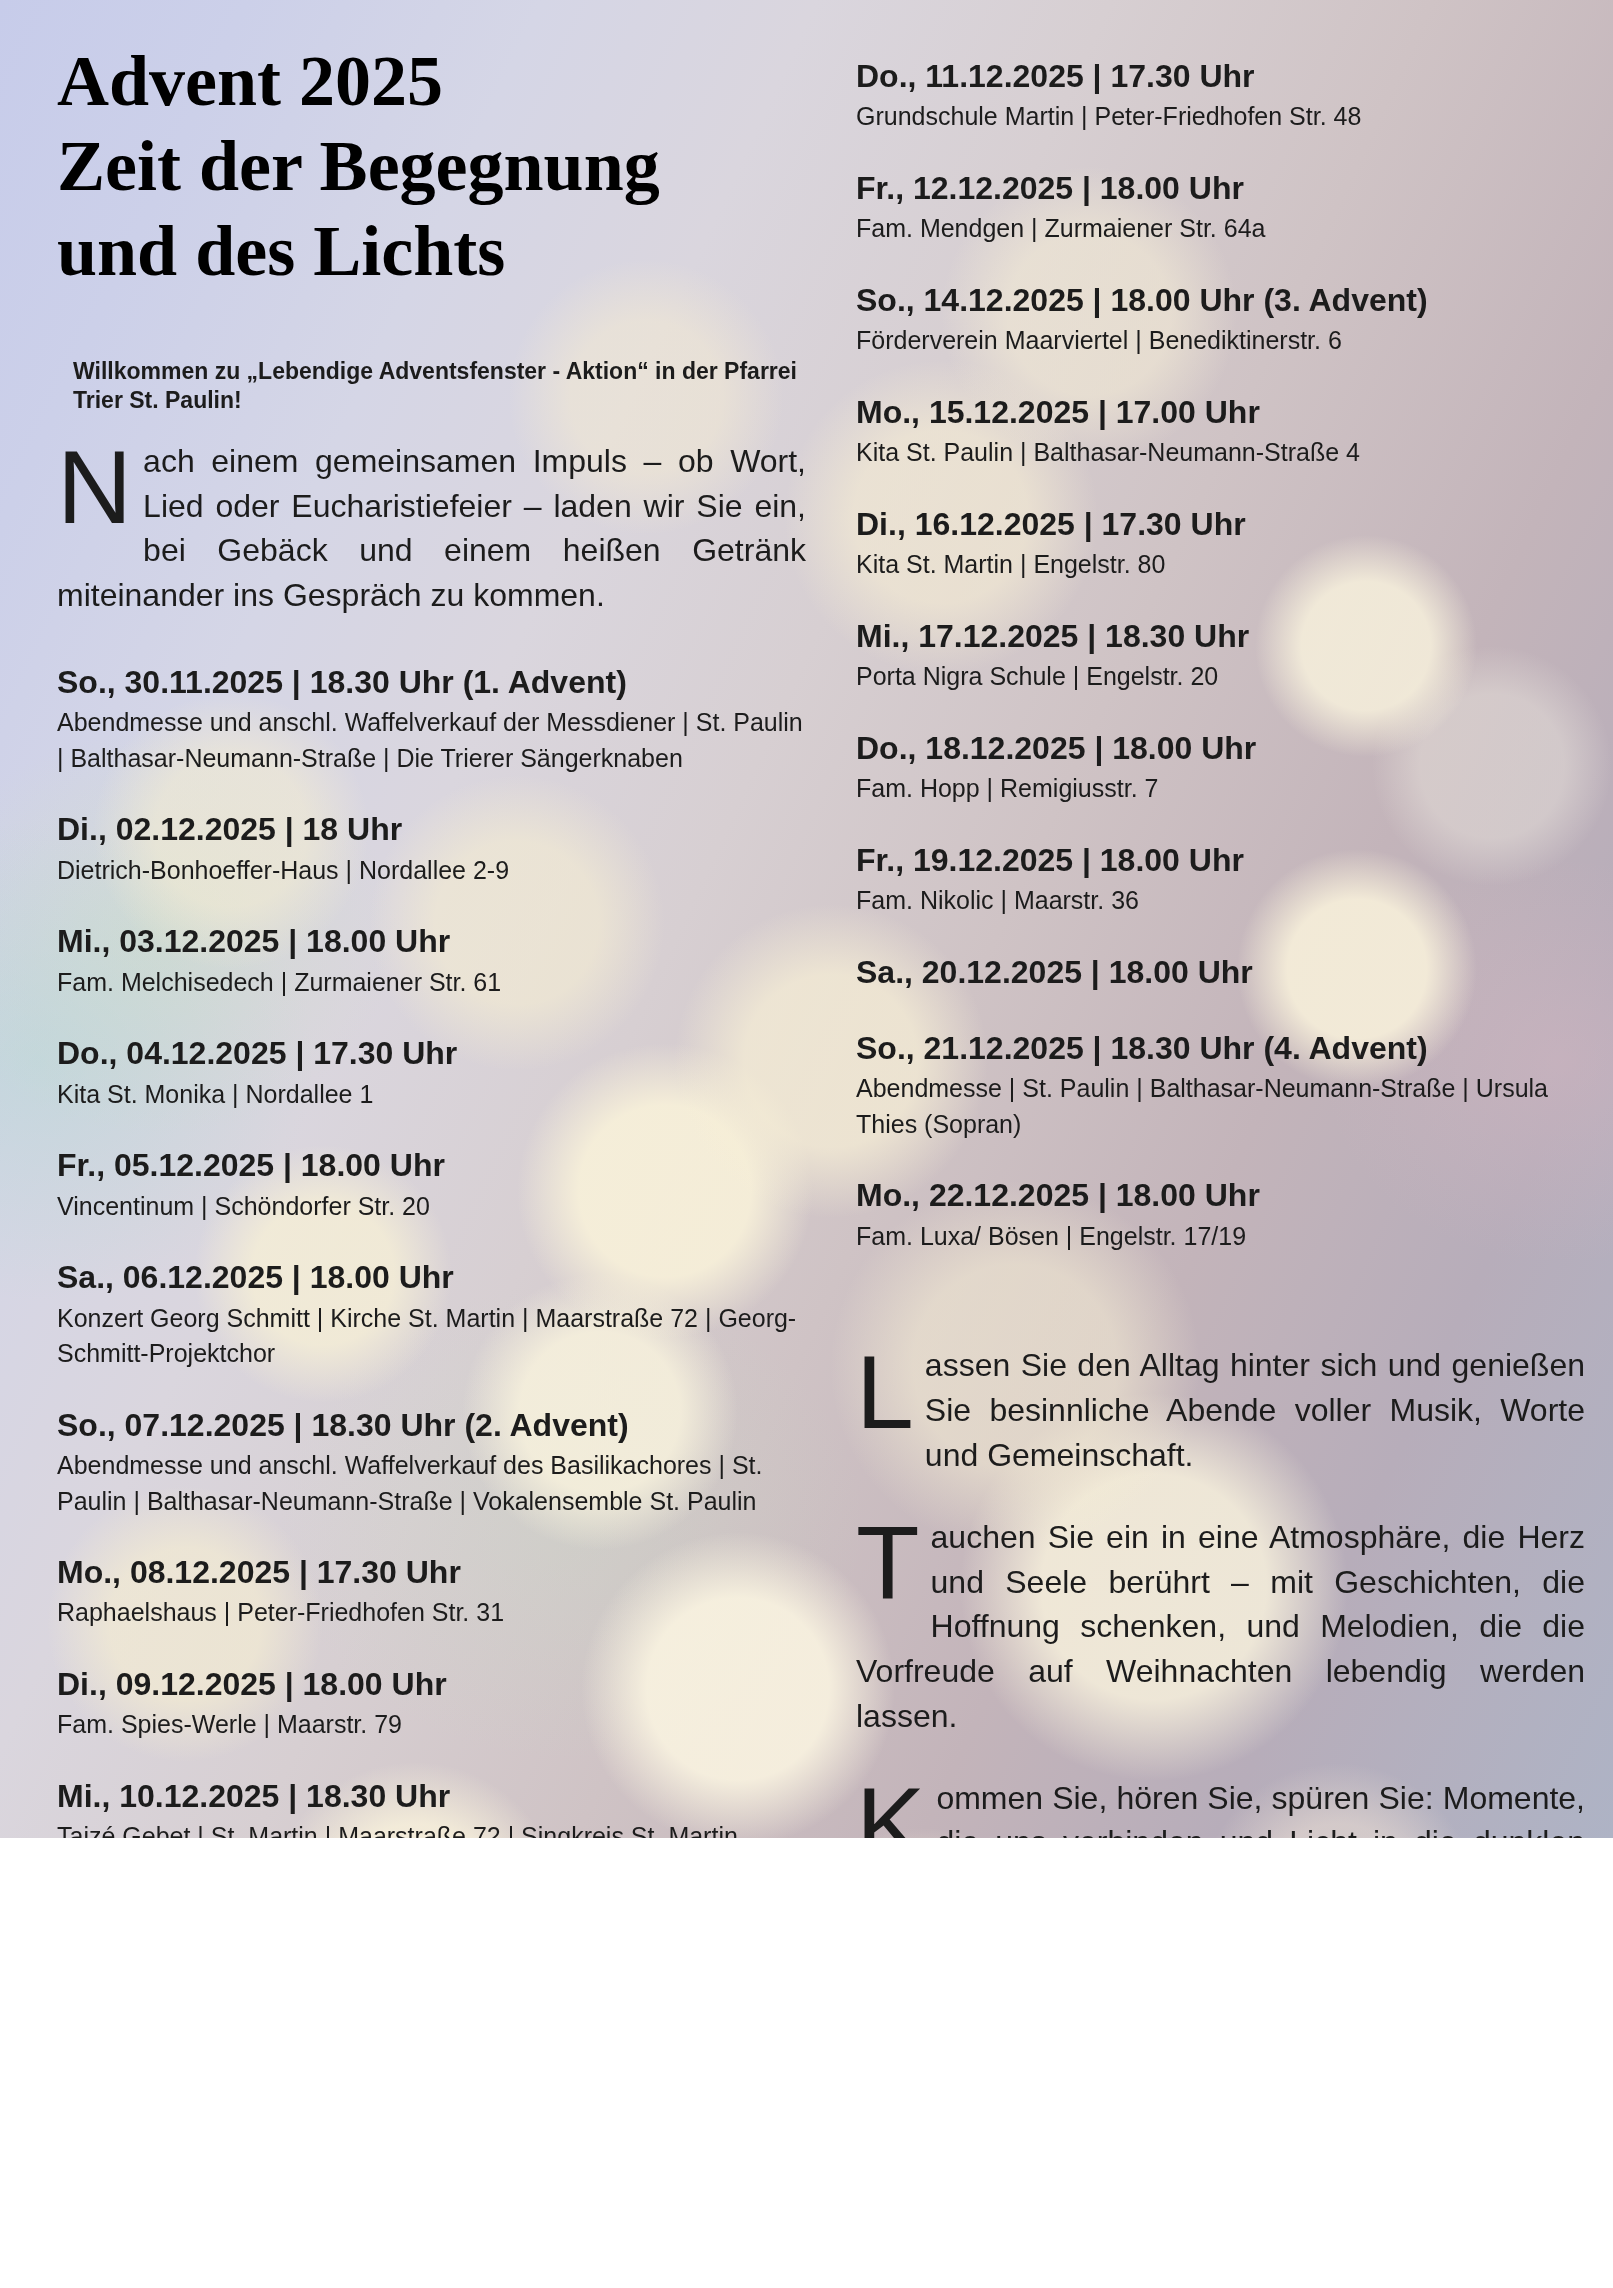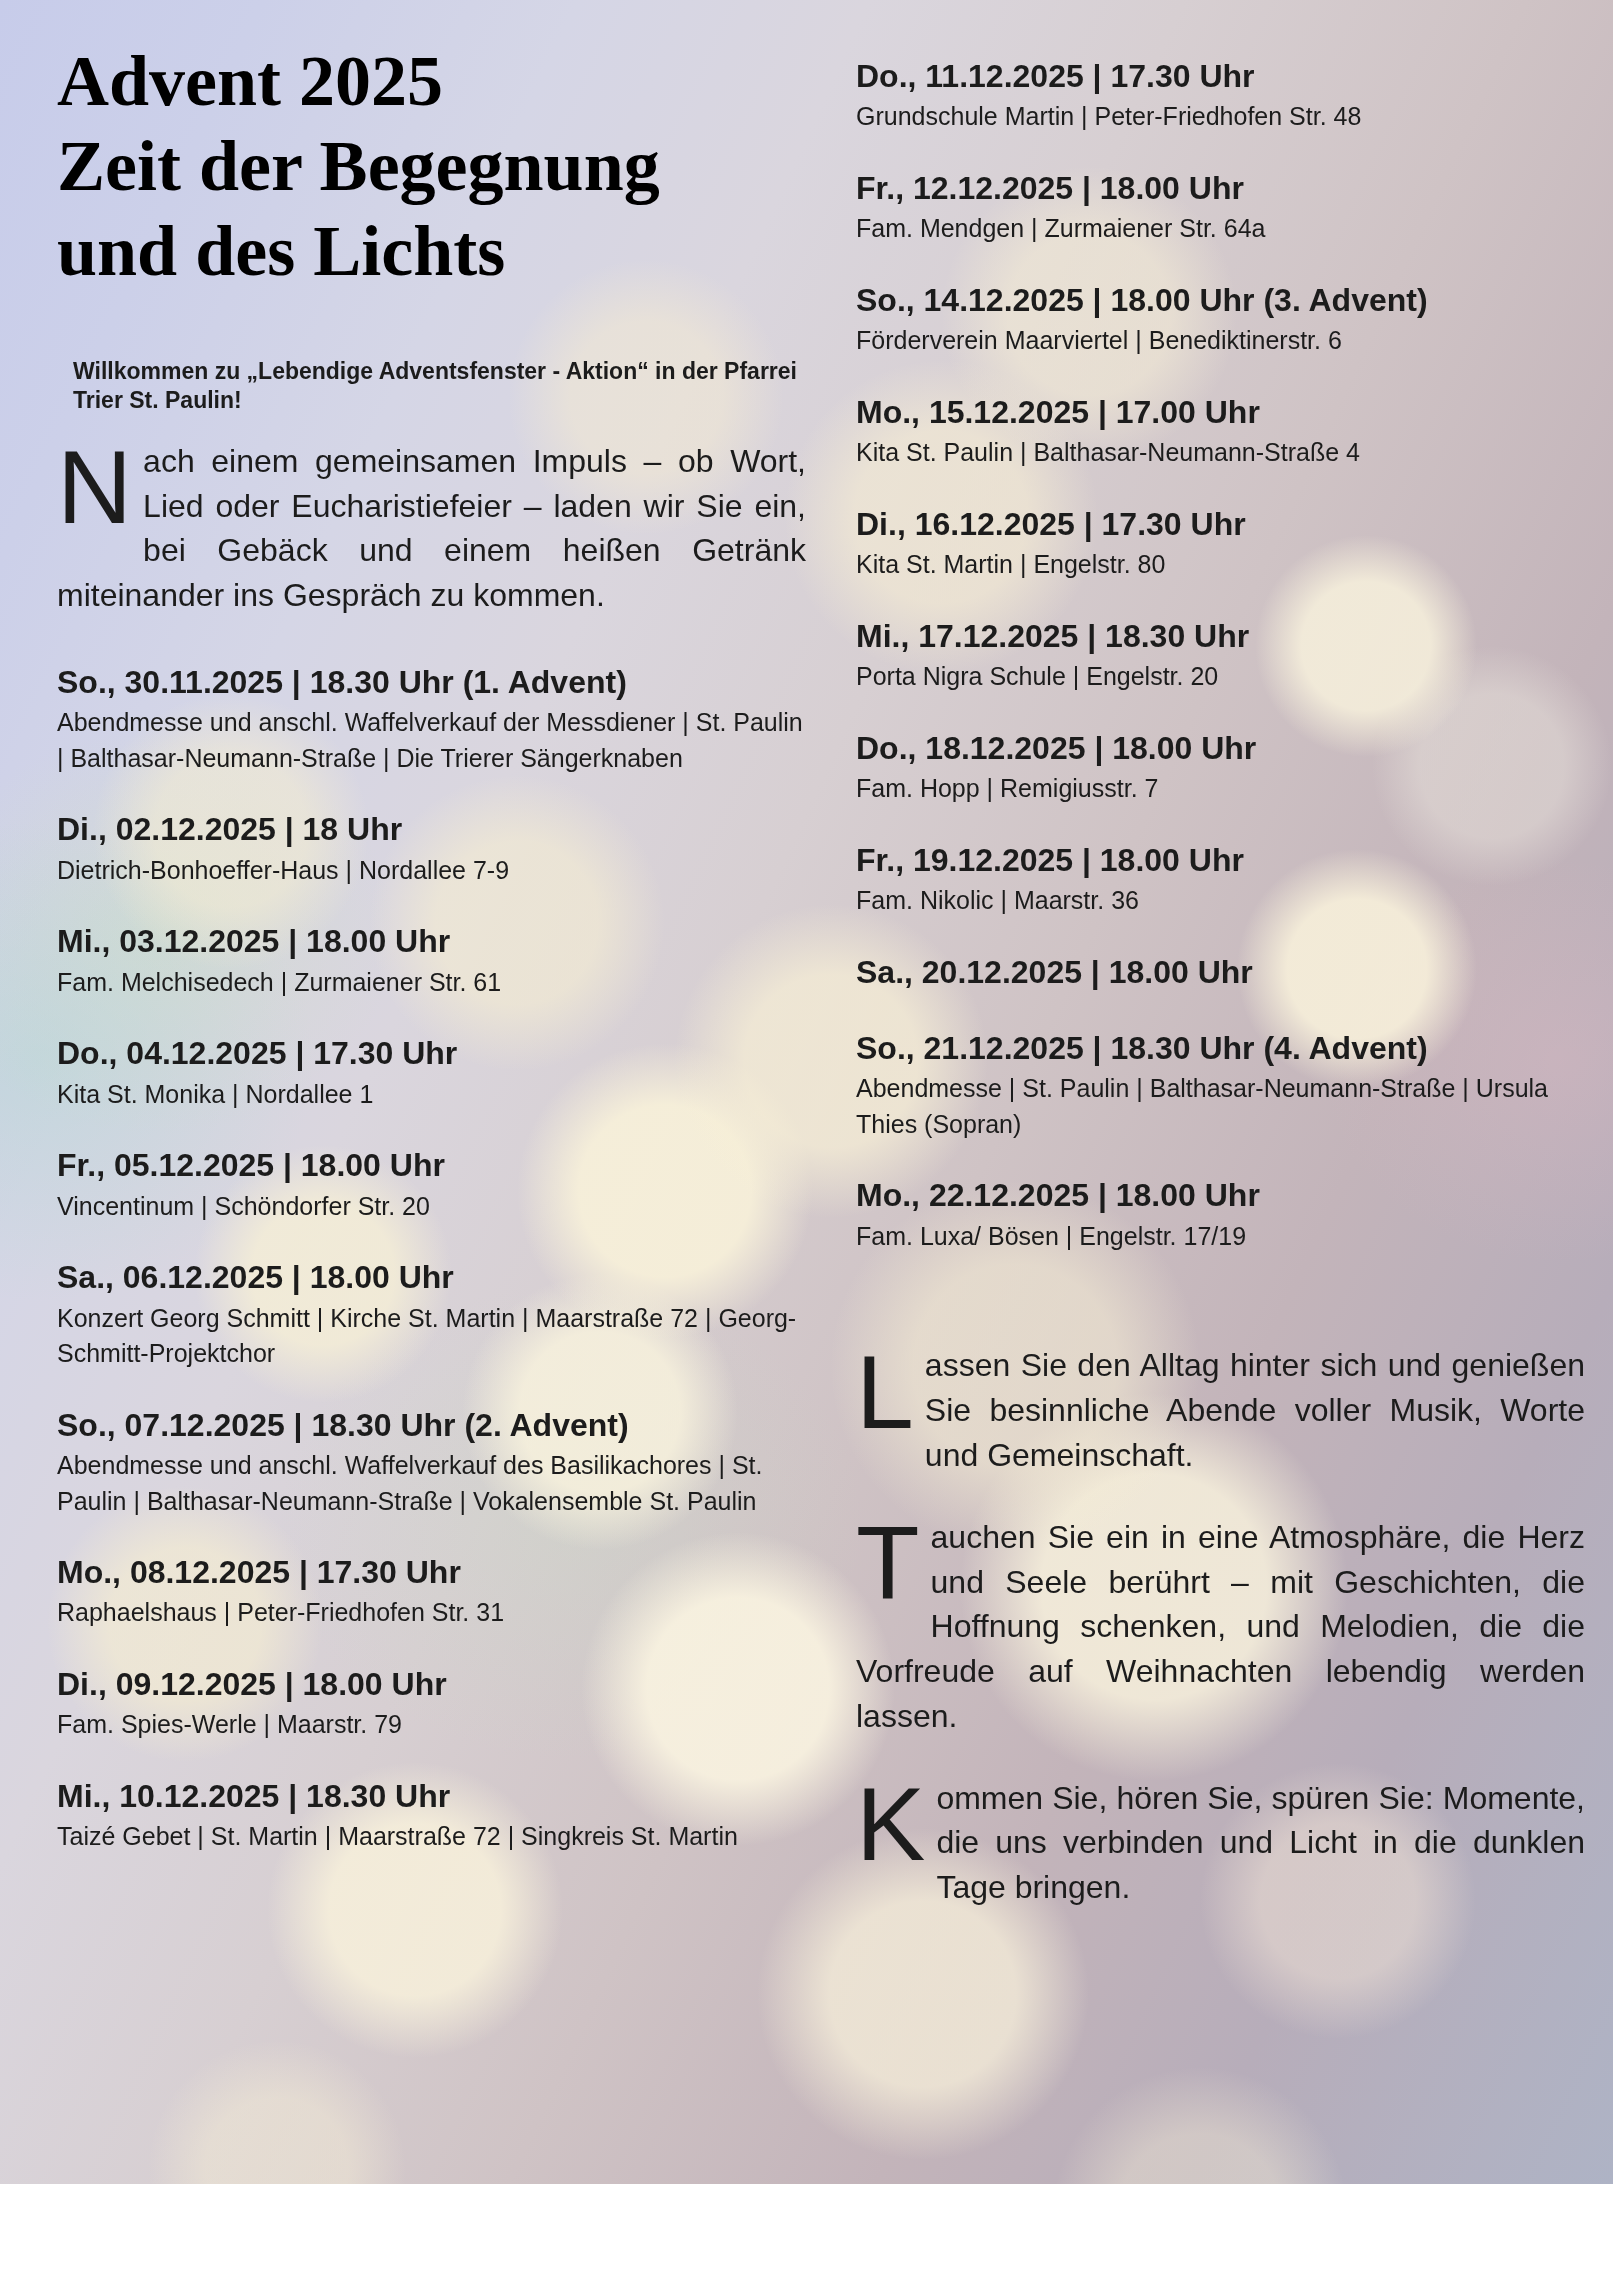--- a/index.html
+++ b/index.html
@@ -4,21 +4,21 @@
 <style>
   html,body{margin:0;padding:0;}
   body{
     width:1613px;height:2289px;
     font-family:"Liberation Sans", sans-serif;
     color:#1c1c1c;
     overflow:hidden;
   }
   .page{
     position:relative;
-    width:1613px;height:2184px;
+    width:1613px;height:1838px;
     overflow:hidden;
     background-color:#cfc8cf;
     background-image:
       
       radial-gradient(circle 148px at 1089px 314px, rgba(246,238,214,.55) 55%, rgba(246,238,214,0) 100%),
       radial-gradient(circle 138px at 646px 397px,  rgba(246,236,210,.50) 55%, rgba(246,236,210,0) 100%),
       radial-gradient(circle 157px at 941px 517px, rgba(247,238,212,.60) 55%, rgba(247,238,212,0) 100%),
       radial-gradient(circle 111px at 1366px 646px, rgba(250,244,222,.80) 58%, rgba(250,244,222,0) 100%),
       radial-gradient(circle 120px at 1492px 766px, rgba(235,230,222,.45) 60%, rgba(235,230,222,0) 100%),
       radial-gradient(circle 138px at 231px 831px,  rgba(246,238,210,.55) 55%, rgba(246,238,210,0) 100%),
@@ -109,21 +109,21 @@
       <span class="dropcap">N</span><span>ach einem gemeinsamen Impuls – ob Wort, Lied oder Eucharistiefeier – laden wir Sie ein, bei Gebäck und einem heißen Getränk miteinander ins Gespräch zu kommen.</span>
     </p>
 
     <div class="events">
       <div class="event">
         <div class="event-date">So., 30.11.2025 | 18.30 Uhr (1. Advent)</div>
         <div class="event-location">Abendmesse und anschl. Waffelverkauf der Messdiener | St. Paulin | Balthasar-Neumann-Straße | Die Trierer Sängerknaben</div>
       </div>
       <div class="event">
         <div class="event-date">Di., 02.12.2025 | 18 Uhr</div>
-        <div class="event-location">Dietrich-Bonhoeffer-Haus | Nordallee 7-9</div>
+        <div class="event-location">Dietrich-Bonhoeffer-Haus | Nordallee 2-9</div>
       </div>
       <div class="event">
         <div class="event-date">Mi., 03.12.2025 | 18.00 Uhr</div>
         <div class="event-location">Fam. Melchisedech | Zurmaiener Str. 61</div>
       </div>
       <div class="event">
         <div class="event-date">Do., 04.12.2025 | 17.30 Uhr</div>
         <div class="event-location">Kita St. Monika | Nordallee 1</div>
       </div>
       <div class="event">

